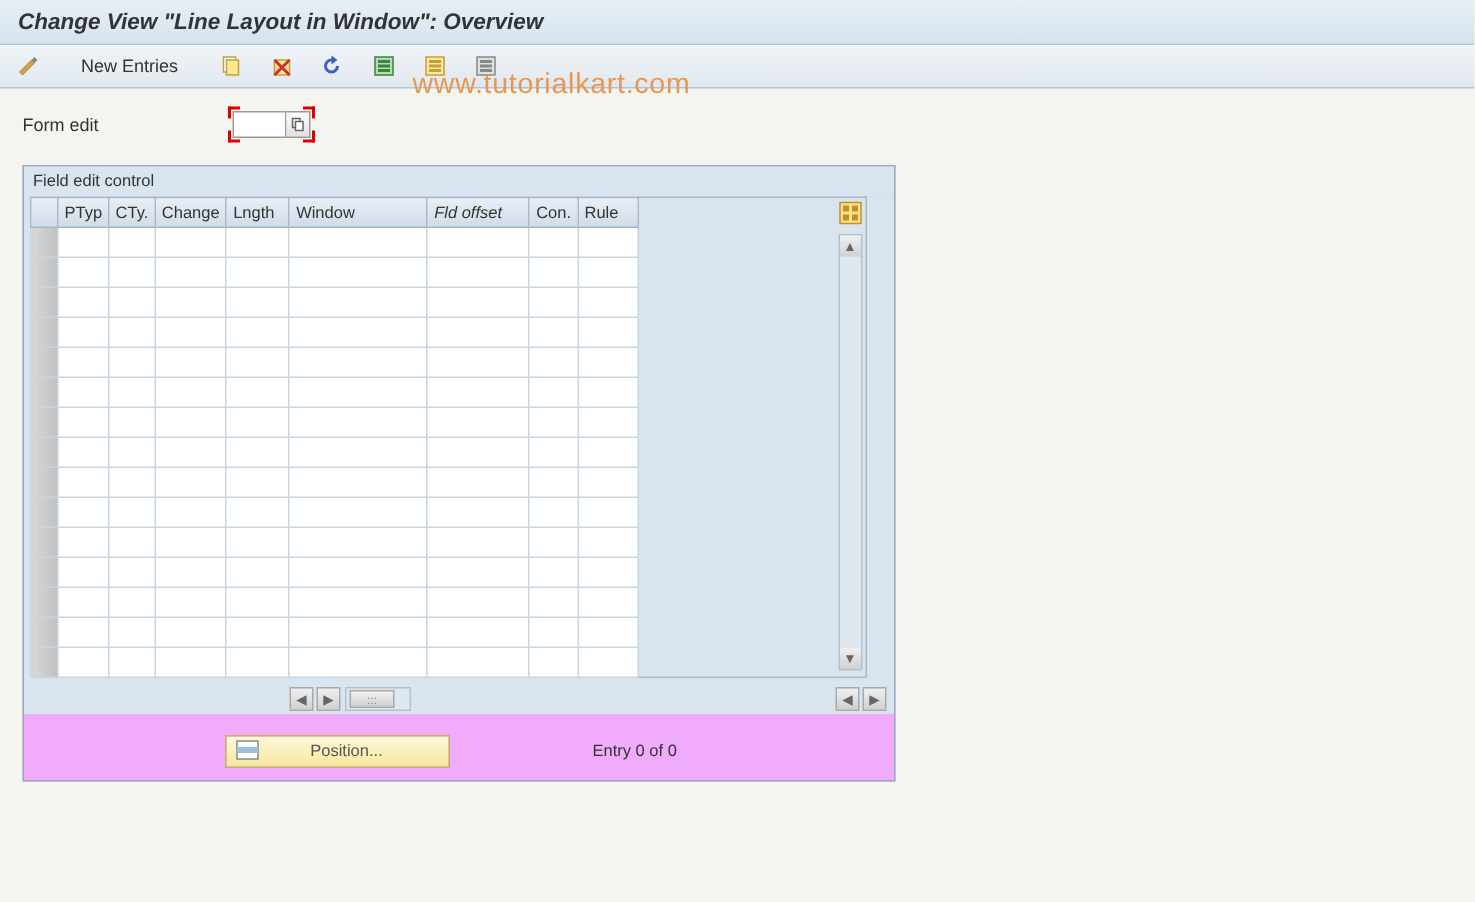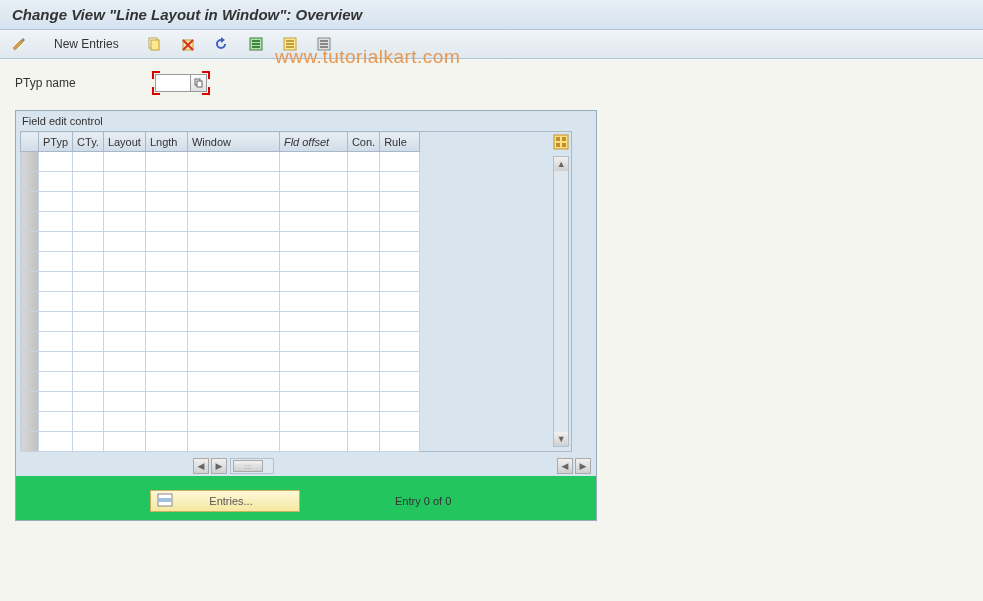--- a/index.html
+++ b/index.html
@@ -54,21 +54,21 @@
     }
     .req-bracket { position: absolute; width: 8px; height: 8px; border: 2px solid #d00; }
     .req-tl { top: -3px; left: -3px; border-right: none; border-bottom: none; }
     .req-tr { top: -3px; right: -3px; border-left: none; border-bottom: none; }
     .req-bl { bottom: -3px; left: -3px; border-right: none; border-top: none; }
     .req-br { bottom: -3px; right: -3px; border-left: none; border-top: none; }
     
     .table-container {
       width: 582px;
       border: 1px solid #9ab;
-      background: #22c55e;
+      background: #f0abfc;
       margin-left: 5px;
     }
     .table-title {
       font-size: 11px; color: #333; padding: 4px 6px;
       background: #d9e5ee;
     }
     .table-wrap { display: flex; background: #d9e5ee; padding: 0 4px 4px 4px; }
     .grid-area { display: flex; flex-direction: column; }
     .grid { border-collapse: collapse; background: #fff; }
     .grid th {
@@ -165,21 +165,21 @@
         <rect x="4" y="4" width="8" height="2" fill="#888"></rect>
         <rect x="4" y="7" width="8" height="2" fill="#888"></rect>
         <rect x="4" y="10" width="8" height="2" fill="#888"></rect>
       </svg>
   </span>
   <span class="watermark">www.tutorialkart.com</span>
 </div>
 
 <div class="content">
   <div class="form-row">
-    <span class="form-label">PTyp name</span>
+    <span class="form-label">Form edit</span>
     <div class="form-input-wrap">
       <span class="req-bracket req-tl"></span>
       <span class="req-bracket req-tr"></span>
       <span class="req-bracket req-bl"></span>
       <span class="req-bracket req-br"></span>
       <input class="form-input" value="" style="">
       <span class="f4-btn">
         <svg width="10" height="10">
             <rect x="1" y="1" width="5" height="6" fill="none" stroke="#666"></rect>
             <rect x="3" y="3" width="5" height="6" fill="#fff" stroke="#666"></rect>
@@ -191,21 +191,21 @@
   <div class="table-container">
     <div class="table-title">Field edit control</div>
     <div class="table-wrap">
       <div class="grid-area">
         <table class="grid">
           <thead>
             <tr>
               <th class="row-sel"></th>
               <th class="col-ptyp">PTyp</th>
               <th class="col-cty">CTy.</th>
-              <th class="col-offset">Layout</th>
+              <th class="col-offset">Change</th>
               <th class="col-length">Lngth</th>
               <th class="col-field">Window</th>
               <th class="col-fldoffset">Fld offset</th>
               <th class="col-con">Con.</th>
               <th class="col-rule">Rule</th>
             </tr>
           </thead>
           <tbody id="grid-body">
               <tr>
                 <td class="row-sel"></td>
@@ -405,18 +405,18 @@
     </div>
     <div class="footer-row">
       <div class="fspacer"></div>
       <div class="position-btn">
         <span class="picon">
           <svg width="16" height="14">
               <rect x="1" y="1" width="14" height="12" fill="#fff" stroke="#888"></rect>
               <rect x="1" y="5" width="14" height="4" fill="#a0c0e0"></rect>
             </svg>
         </span>
-        <span class="plabel">Entries...</span>
+        <span class="plabel">Position...</span>
       </div>
       <span class="entry-text">Entry 0 of 0</span>
     </div>
   </div>
 </div>
 
 </body></html>

